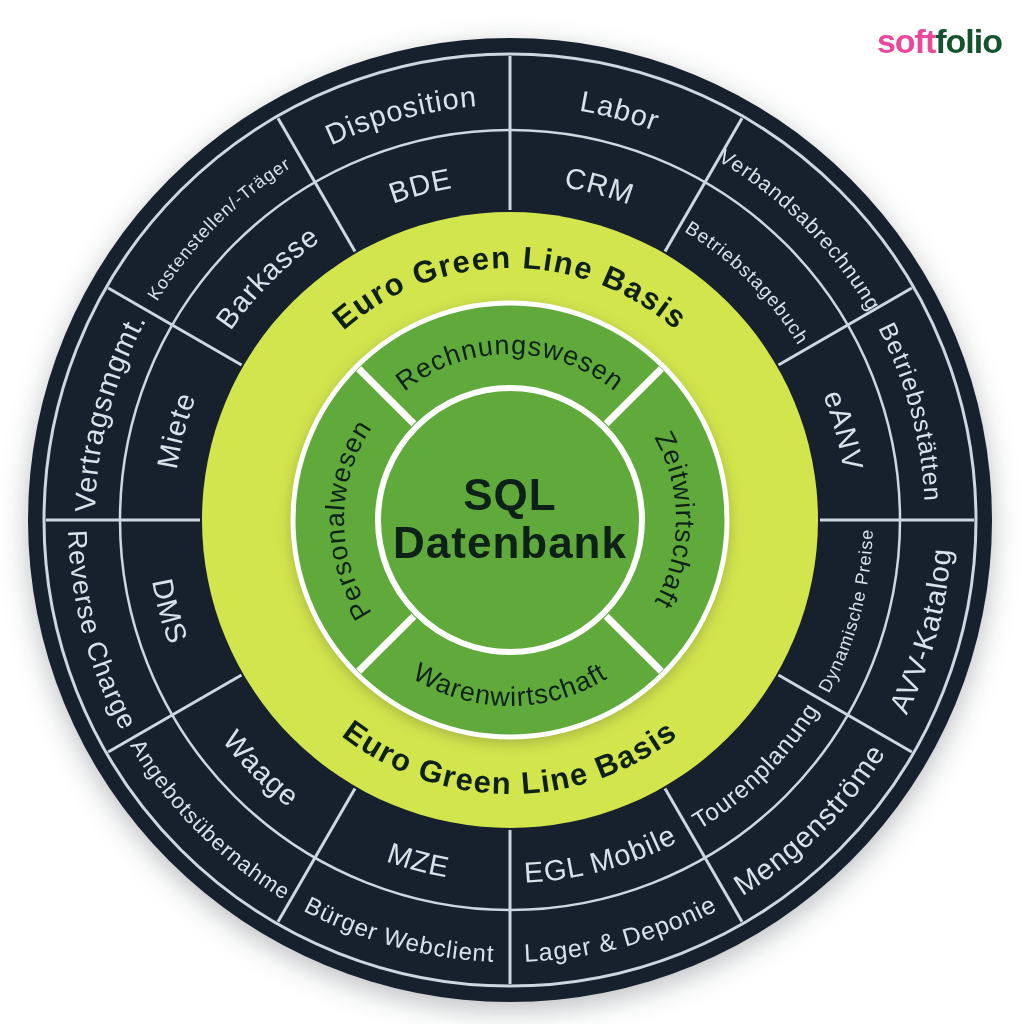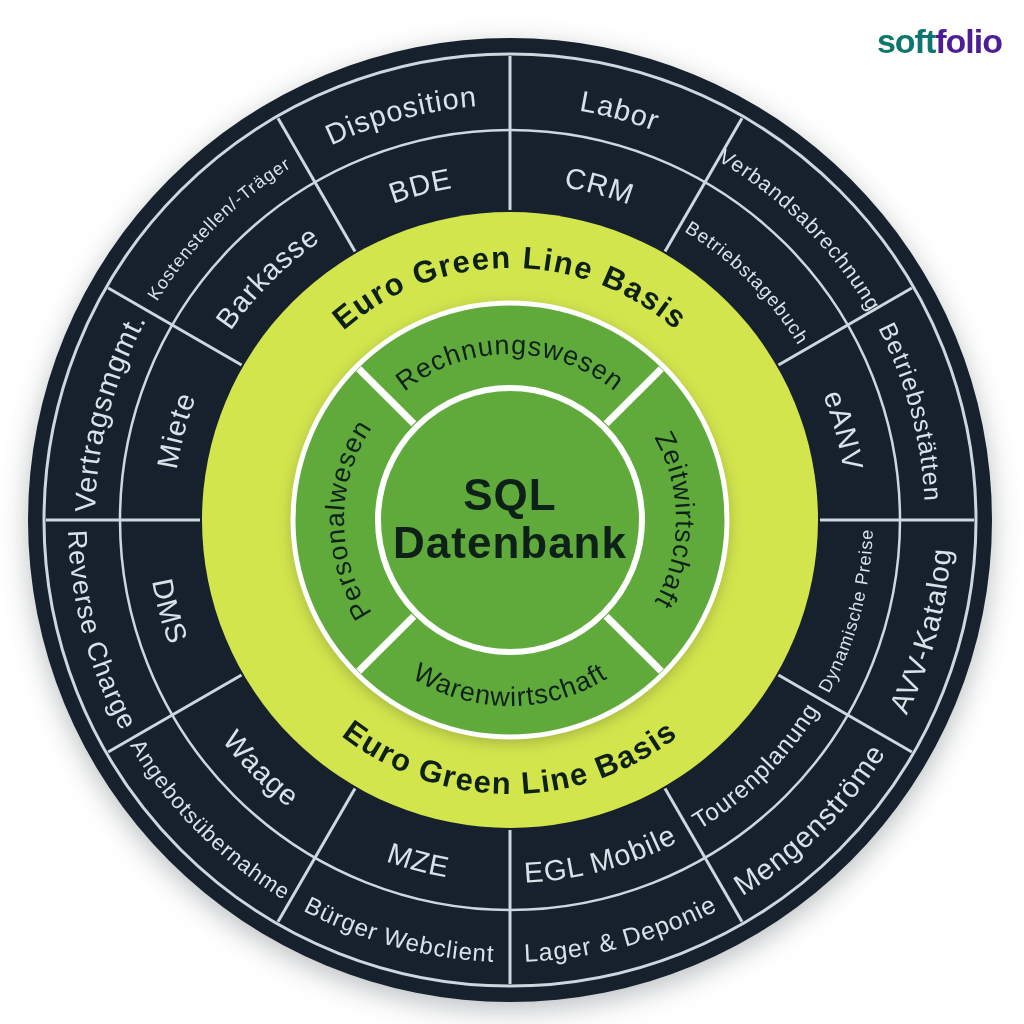--- a/index.html
+++ b/index.html
@@ -1,21 +1,21 @@
 <!DOCTYPE html>
 <html><head>
 <meta charset="utf-8">
 <style>
   html,body{margin:0;padding:0;width:1024px;height:1024px;background:#ffffff;overflow:hidden;}
   .stage{position:relative;width:1024px;height:1024px;font-family:"Liberation Sans",sans-serif;}
   .stage svg{position:absolute;left:0;top:0;}
   svg text{font-family:"Liberation Sans",sans-serif;}
   .logo{position:absolute;top:24px;right:22px;font-size:34px;font-weight:bold;letter-spacing:-1px;line-height:1;}
-  .logo .lg-green{color:#0f766e;}
-  .logo .lg-dark{color:#4c1d95;}
+  .logo .lg-green{color:#ec4899;}
+  .logo .lg-dark{color:#14532d;}
   .disc-shadow{filter:drop-shadow(0 8px 14px rgba(10,20,30,.28));}
   .core-shadow{filter:drop-shadow(0 4px 7px rgba(10,20,30,.22));}
 </style>
 </head>
 <body>
 
 <div class="stage">
 
   <div class="logo"><span class="lg-green">soft</span><span class="lg-dark">folio</span></div>
 

